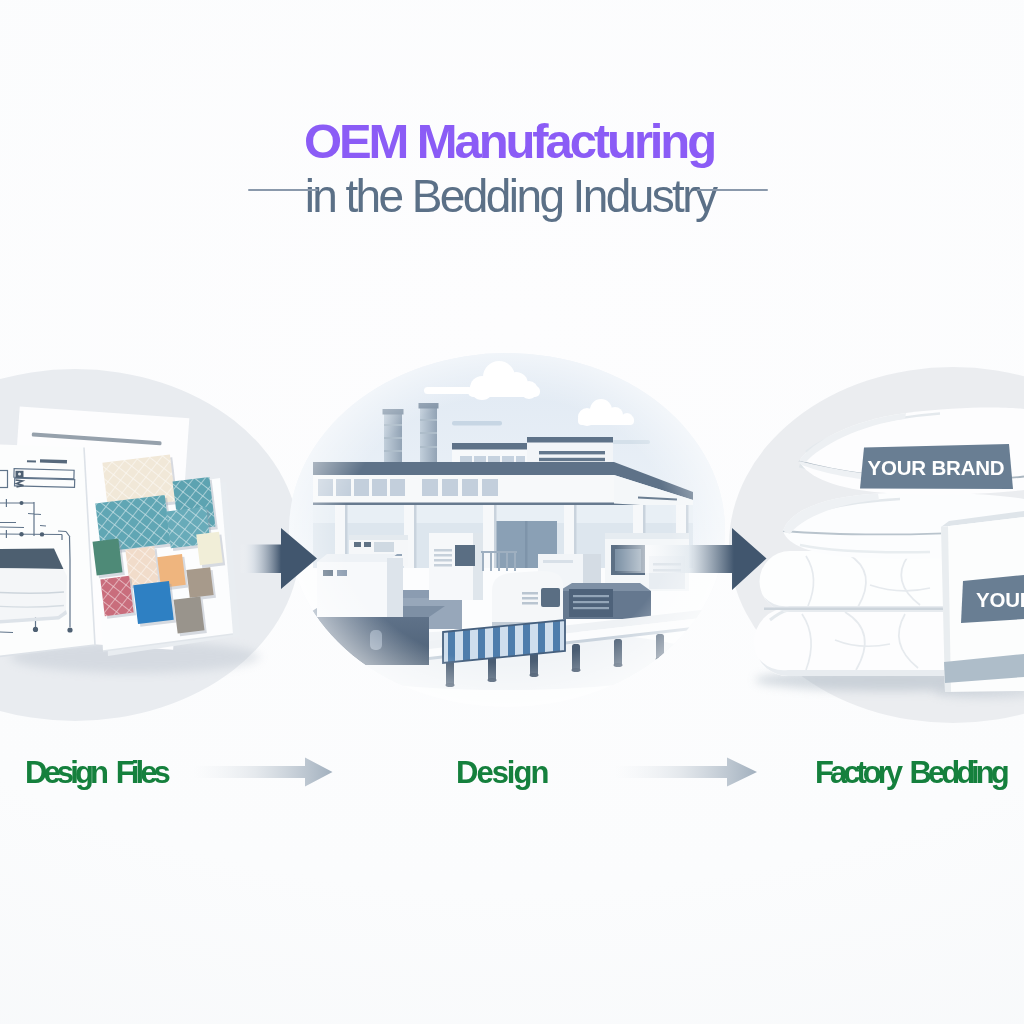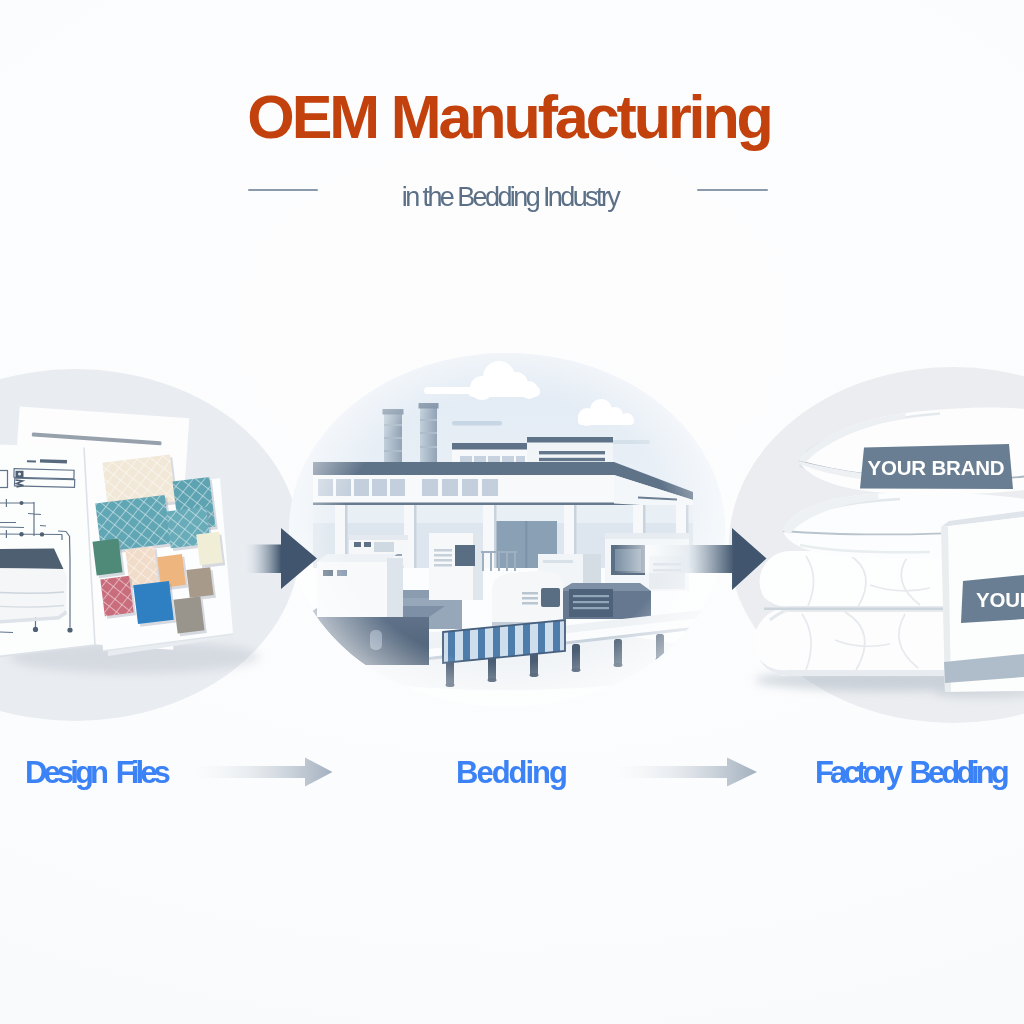--- a/index.html
+++ b/index.html
@@ -1,26 +1,26 @@
 <!DOCTYPE html>
 <html><head>
 <meta charset="utf-8">
 <style>
   html,body{margin:0;padding:0;}
   body{width:1024px;height:1024px;overflow:hidden;position:relative;
        font-family:"Liberation Sans",sans-serif;
        background:
          radial-gradient(150% 100% at 50% 32%, #fdfdfe 0%, #fbfcfd 55%, #f4f6f8 100%);}
   .abs{position:absolute;}
-  #title{left:509px;top:82px;transform:translateX(-50%);
-         font-size:61px;font-weight:bold;color:#c2410c;letter-spacing:-3.1px;white-space:nowrap;}
+  #title{left:509px;top:113px;transform:translateX(-50%);
+         font-size:49px;font-weight:bold;color:#8b5cf6;letter-spacing:-3.1px;white-space:nowrap;}
   #subtitle{left:510px;top:169px;transform:translateX(-50%);
-         font-size:27px;font-weight:normal;color:#5b7087;letter-spacing:-2.6px;white-space:nowrap;margin-top:13px;}
+         font-size:46px;font-weight:normal;color:#5b7087;letter-spacing:-2.6px;white-space:nowrap;}
   .dash{height:2px;background:#8a99ab;border-radius:1px;}
-  .lbl{font-size:31px;font-weight:bold;color:#3b82f6;white-space:nowrap;}
+  .lbl{font-size:31px;font-weight:bold;color:#15803d;white-space:nowrap;}
 </style>
 </head>
 <body>
 <svg class="abs" width="1024" height="1024" viewBox="0 0 1024 1024" style="left:0;top:0">
   <defs>
     <linearGradient id="skyg" x1="0" y1="0" x2="0" y2="1">
       <stop offset="0" stop-color="#e0e9f3"></stop>
       <stop offset="0.5" stop-color="#ecf2f8"></stop>
       <stop offset="1" stop-color="#fdfdfe"></stop>
     </linearGradient>
@@ -420,14 +420,14 @@
 
   <path d="M193,766 L305,766 L305,757.5 L332.5,772 L305,786.5 L305,778 L193,778 Z" fill="url(#arrsm)"></path>
   <path d="M615,766 L727,766 L727,757.5 L757,772 L727,786.5 L727,778 L615,778 Z" fill="url(#arrsm)"></path>
 </svg>
 
 <div id="title" class="abs">OEM Manufacturing</div>
 <div id="subtitle" class="abs">in the Bedding Industry</div>
 <div class="abs dash" style="left:248px;top:189px;width:70px"></div>
 <div class="abs dash" style="left:697px;top:189px;width:71px"></div>
 <div class="abs lbl" style="left:25px;top:755px;letter-spacing:-3.9px;word-spacing:6px">Design Files</div>
-<div class="abs lbl" style="left:456px;top:755px;letter-spacing:-2px">Bedding</div>
+<div class="abs lbl" style="left:456px;top:755px;letter-spacing:-2px">Design</div>
 <div class="abs lbl" style="left:815px;top:755px;letter-spacing:-4px;word-spacing:6px">Factory Bedding</div>
 
 </body></html>

